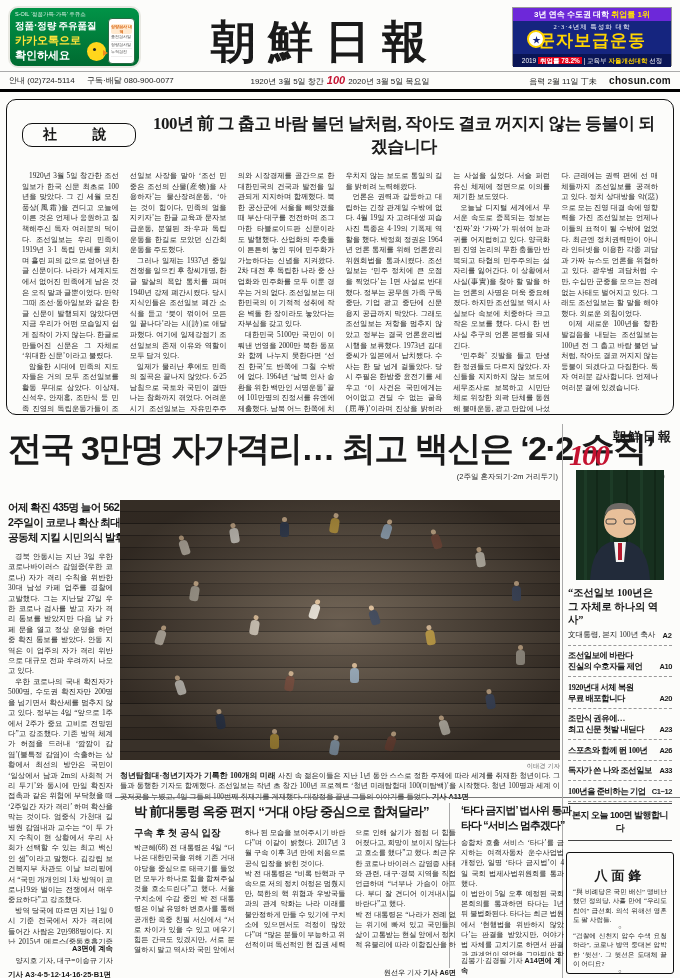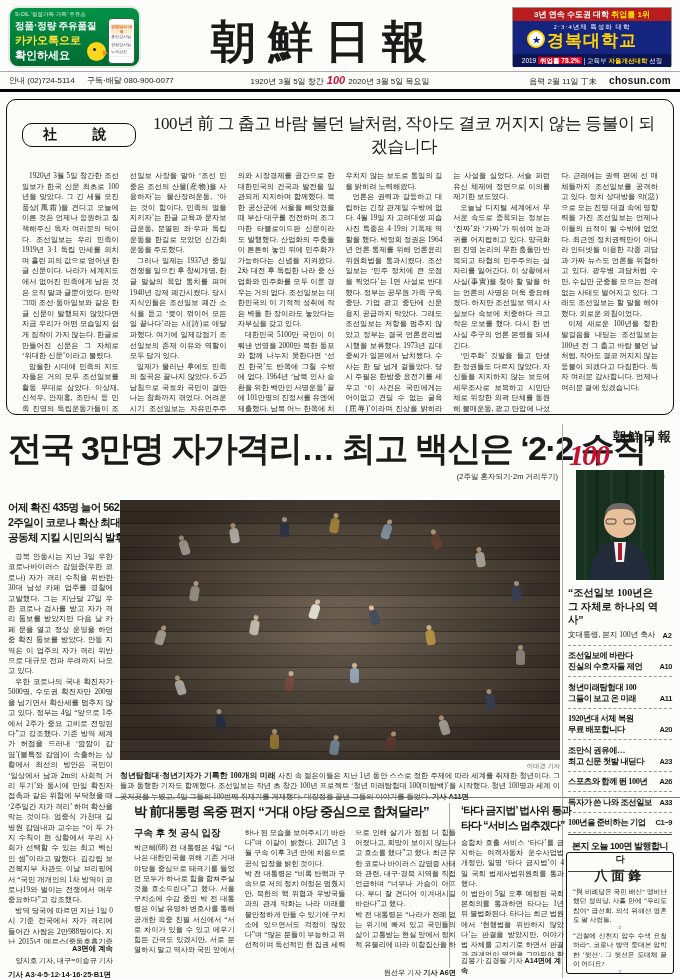--- a/index.html
+++ b/index.html
@@ -25,21 +25,21 @@
                 border-radius:4px; border:1px solid #2a6b44; padding:5px 2px 2px; }
   .soil-phone-title { font-size:4px; color:#d65b00; font-weight:bold; background:#ffe9cf;
                       text-align:center; border-radius:2px; }
   .soil-phone-item { font-size:4px; color:#444; border-bottom:1px solid #eee; line-height:6.5px; }
 
   .masthead { position:absolute; left:150px; right:180px; top:12px; text-align:center;
               font-size:45px; font-weight:bold; letter-spacing:12px;
               font-family:"Liberation Serif", serif; }
 
   .kb-ad { position:absolute; right:8px; top:7px; width:160px; height:59px; border:1px solid #999; }
-  .kb-top { height:13px; background:#b91c1c; color:#fff; font-size:8px; font-weight:bold;
+  .kb-top { height:13px; background:#6d28d9; color:#fff; font-size:8px; font-weight:bold;
             line-height:13px; text-align:center; font-family:"Liberation Sans",sans-serif; }
   .kb-top b { color:#ffe400; }
   .kb-mid { height:33px; background:#15257f; color:#fff; text-align:center; position:relative; }
   .kb-mid-s { font-size:6.5px; padding-top:2px; letter-spacing:1px; }
   .kb-mid-b { font-size:17px; font-weight:bold; color:#ffd400; letter-spacing:1px; line-height:17px;
               font-family:"Liberation Sans",sans-serif; }
   .kb-emblem { position:absolute; left:14px; top:9px; width:18px; height:18px; border-radius:50%;
                background:#fff; border:2px solid #ffd400; }
   .kb-emblem:before { content:"★"; position:absolute; left:3px; top:2px; font-size:9px; color:#15257f; }
   .kb-bot { height:13px; background:#0a1555; color:#fff; font-size:6.5px; line-height:13px;
@@ -53,21 +53,21 @@
   .info-center { position:absolute; left:0; right:0; text-align:center; }
   .logo100-small { color:#c41230; font-weight:900; font-style:italic; font-size:11px; padding:0 3px; }
   .site { font-weight:bold; font-size:10px; letter-spacing:.3px; }
 
   
   .editorial { position:absolute; left:6px; top:99px; width:668px; height:316px;
                border:1.5px solid #111; border-radius:10px; padding:12px 15px 8px; }
   .ed-head { display:flex; align-items:center; gap:14px; }
   .ed-label { border:1.5px solid #111; border-radius:10px; padding:2px 12px 2px 20px; font-size:14px;
               font-weight:bold; letter-spacing:16px; white-space:nowrap; }
-  .ed-title { flex:1; text-align:center; font-size:17px; font-weight:normal; letter-spacing:-.5px; }
+  .ed-title { flex:1; text-align:center; font-size:17px; font-weight:bold; letter-spacing:-.5px; }
   .ed-cols { margin-top:13px; height:244px; column-count:6; column-gap:11px; font-size:7.3px;
              line-height:10.6px; text-align:justify; overflow:hidden; }
   .ed-cols p, .body p { text-indent:7px; }
 
   
   .main-headline { position:absolute; left:8px; top:426px; width:552px; white-space:nowrap;
                    font-size:34px; font-weight:900; letter-spacing:-1.5px;
                    font-family:"Liberation Sans",sans-serif; }
   .headline-note { position:absolute; left:300px; top:472px; width:258px; text-align:right;
                    font-size:7.5px; font-family:"Liberation Sans",sans-serif; }
@@ -167,21 +167,21 @@
     </div>
   </div>
 
   <div class="masthead">朝鮮日報</div>
 
   <div class="kb-ad">
     <div class="kb-top"><span>3년 연속 수도권 대학 </span><b>취업률 1위</b></div>
     <div class="kb-mid">
       <div class="kb-emblem"></div>
       <div class="kb-mid-s">2·3·4년제 특성화 대학</div>
-      <div class="kb-mid-b">경복대학교</div>
+      <div class="kb-mid-b">문자보급운동</div>
     </div>
     <div class="kb-bot"><span>2019 </span><span class="r">취업률 78.2%</span><span> | 교육부 </span><span class="y">자율개선대학</span><span> 선정</span></div>
   </div>
 
   <div class="info-row">
     <span>안내 (02)724-5114 　 구독·배달 080-900-0077</span>
     <span class="info-center">
       <span>1920년 3월 5일 창간</span><span class="logo100-small">100</span><span>2020년 3월 5일 목요일</span>
     </span>
     <span>
@@ -367,25 +367,20 @@
       </div>
     </div>
     <div>
 
         <div class="sb-item">
           <span>조선일보에 바란다
 진실의 수호자들 제언</span>
           <span class="sb-page">A10</span>
         </div>
 
-        <div class="sb-item">
-          <span>청년미래탐험대 100
-그들이 보고 온 미래</span>
-          <span class="sb-page">A11</span>
-        </div>
 
         <div class="sb-item">
           <span>1920년대 서체 복원
 무료 배포합니다</span>
           <span class="sb-page">A20</span>
         </div>
 
         <div class="sb-item">
           <span>조만식 권유에…
 최고 신문 첫발 내딛다</span>
@@ -397,21 +392,21 @@
           <span class="sb-page">A26</span>
         </div>
 
         <div class="sb-item">
           <span>독자가 쓴 나와 조선일보</span>
           <span class="sb-page">A33</span>
         </div>
 
         <div class="sb-item">
           <span>100년을 준비하는 기업</span>
-          <span class="sb-page">C1~9</span>
+          <span class="sb-page">C1~12</span>
         </div>
       </div>
     <div class="sb-notice">본지 오늘 100면 발행합니다</div>
   </div>
 
   <div class="pal">
     <div class="pal-title">八面鋒</div>
     <div class="pal-items" id="pal-items">
         <p style="text-indent: 0px;">“與 비례당은 국민 배신” 맹비난했던 정의당, 사흘 만에 “우리도 참여” 급선회. 의석 위해선 영혼도 팔 사람들.</p>
         <div class="pal-sep">○</div>

